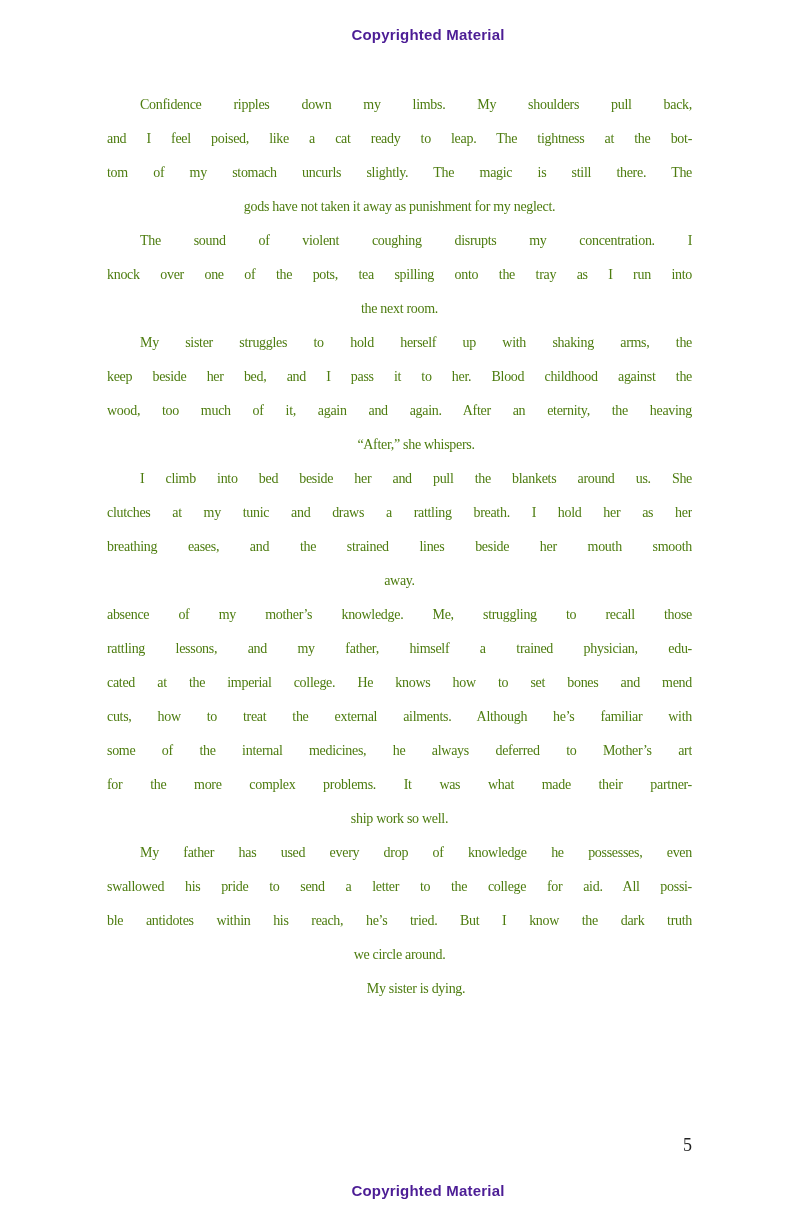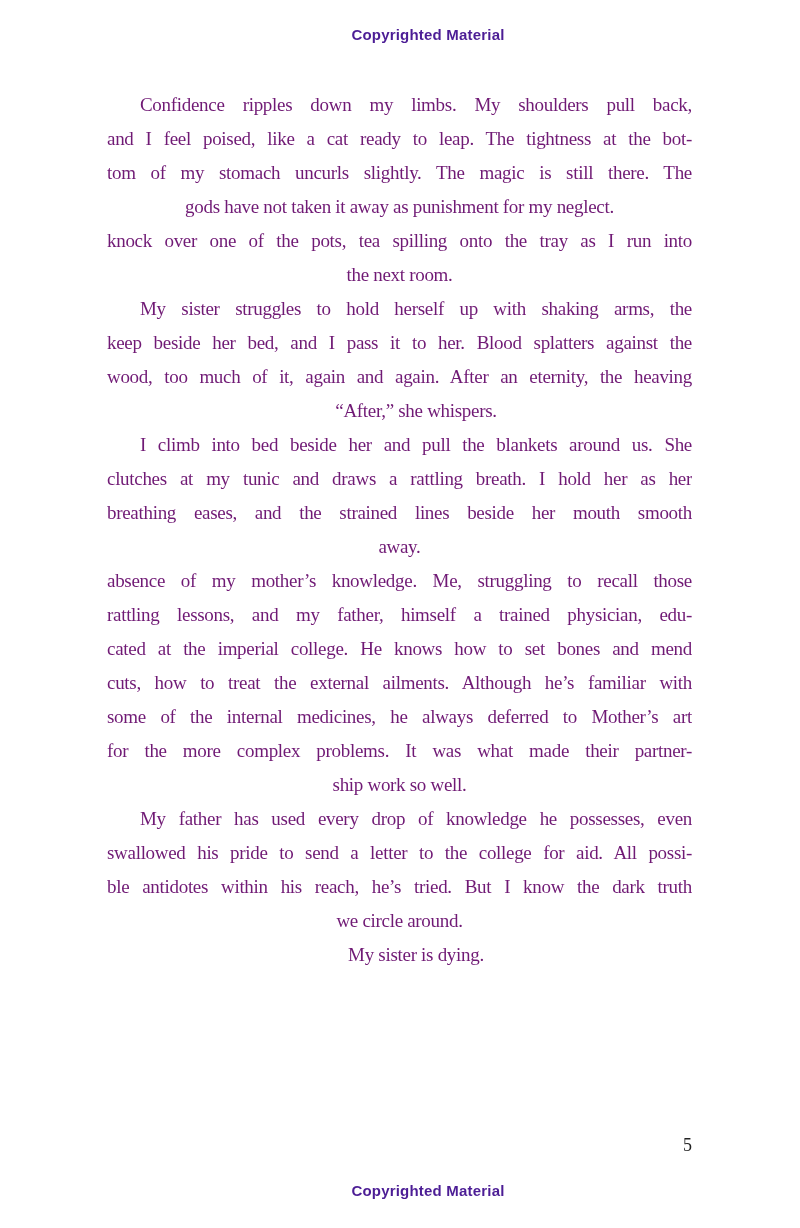--- a/index.html
+++ b/index.html
@@ -22,22 +22,22 @@
     font-size: 15px;
     color: #4c1d95;
     letter-spacing: 0.2px;
     padding-left: 28px;
   }
   .notice.top { top: 26px; }
   .notice.bottom { top: 1182px; }
   .body-text {
     position: absolute;
     left: 107px; top: 88px; width: 585px;
-    font-size: 19px;
-    color: #701a75;
+    font-size: 14px;
+    color: #4d7c0f;
     letter-spacing: -0.3px;
   }
   .para { margin: 0; padding: 0; }
   .line {
     display: block;
     height: 34px;
     line-height: 34px;
     overflow: hidden;
     text-align: justify;
   }
@@ -64,26 +64,27 @@
   <div class="notice top">Copyrighted Material</div>
 
   <div class="body-text">
       <p class="para">
         <span class="line first">Confidence ripples down my limbs. My shoulders pull back,</span>
         <span class="line">and I feel poised, like a cat ready to leap. The tightness at the bot-</span>
         <span class="line">tom of my stomach uncurls slightly. The magic is still there. The</span>
         <span class="line last">gods have not taken it away as punishment for my neglect.</span>
       </p>
       <p class="para">
+        <span class="line first">The sound of violent coughing disrupts my concentration. I</span>
         <span class="line">knock over one of the pots, tea spilling onto the tray as I run into</span>
         <span class="line last">the next room.</span>
       </p>
       <p class="para">
         <span class="line first">My sister struggles to hold herself up with shaking arms, the</span>
-        <span class="line">keep beside her bed, and I pass it to her. Blood splatters against the</span>
+        <span class="line">keep beside her bed, and I pass it to her. Blood childhood against the</span>
         <span class="line">wood, too much of it, again and again. After an eternity, the heaving</span>
       </p>
       <p class="para">
         <span class="line first last">“After,” she whispers.</span>
       </p>
       <p class="para">
         <span class="line first">I climb into bed beside her and pull the blankets around us. She</span>
         <span class="line">clutches at my tunic and draws a rattling breath. I hold her as her</span>
         <span class="line">breathing eases, and the strained lines beside her mouth smooth</span>
         <span class="line last">away.</span>

